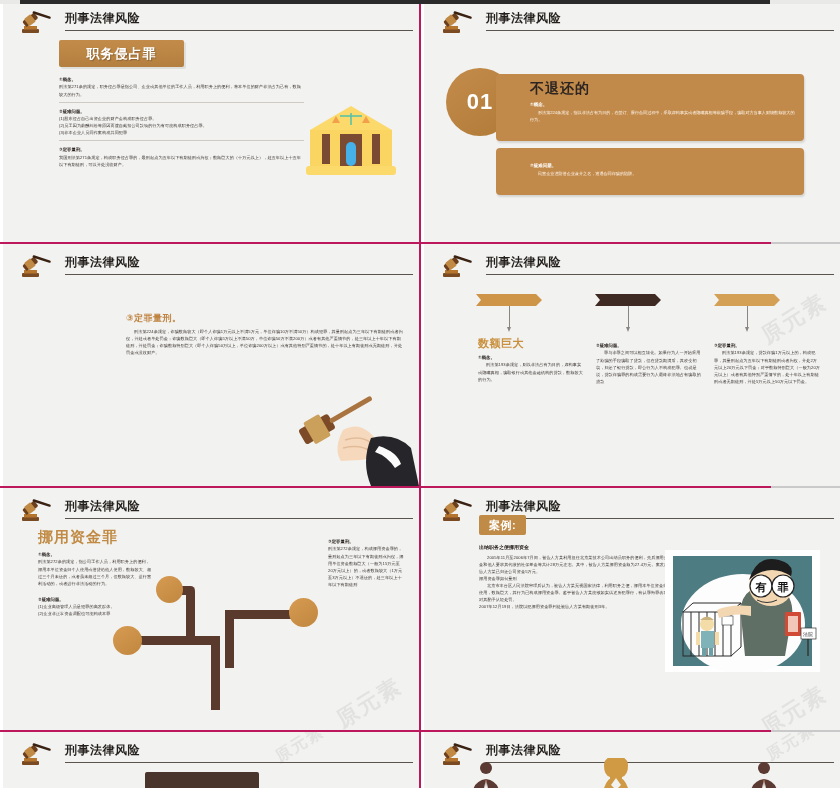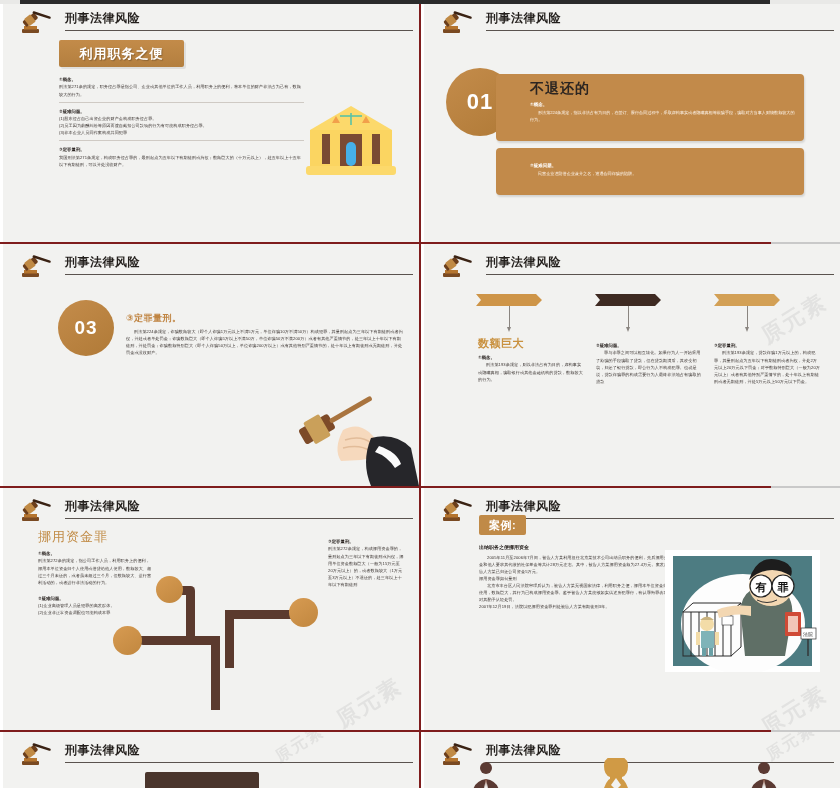--- a/index.html
+++ b/index.html
@@ -7,21 +7,21 @@
     width:840px;height:788px;overflow:hidden;
     background:#c9c9c9;
     font-family:"Liberation Sans","DejaVu Sans",sans-serif;
   }
   .grid{
     position:relative;width:771px;height:788px;
     display:grid;
     grid-template-columns:419px 419px;
     grid-template-rows:242px 242px 242px 62px;
     column-gap:2px;row-gap:2px;
-    background:#7f1d1d;
+    background:#be185d;
   }
   .slide{
     position:relative;overflow:hidden;
     background:#f2f2f0;
     border-left:3px solid #ffffff;
   }
   .slide .inner{position:absolute;inset:0;}
   
   .hdr{position:absolute;left:0;top:6px;right:0;height:30px;}
   .gavel{position:absolute;left:16px;top:2px;width:36px;height:26px;}
@@ -76,21 +76,21 @@
   .ribbon{position:absolute;height:12px;}
   .stem{position:absolute;width:1px;background:#8a8580;}
   .stem::after{
     content:'';position:absolute;left:-2px;bottom:-4px;
     border-left:2.5px solid transparent;border-right:2.5px solid transparent;
     border-top:5px solid #8a8580;
   }
   .s4-title{font-size:11px;font-weight:bold;color:#c9913f;letter-spacing:.5px;}
   .col{position:absolute;width:106px;}
   
-  .s5-title{font-size:13px;font-weight:normal;color:#c18b45;letter-spacing:1px;}
+  .s5-title{font-size:15px;font-weight:bold;color:#c18b45;letter-spacing:1px;}
   .branch{position:absolute;background:#5b3a2e;}
   .node{
     position:absolute;border-radius:50%;
     background:linear-gradient(145deg,#d79b52,#c1873f);
   }
   
   .case-badge{
     position:absolute;left:55px;top:27px;width:47px;height:20px;
     background:#c08a47;border-radius:2px;
     display:flex;align-items:center;justify-content:center;
@@ -126,21 +126,21 @@
             <rect x="4" y="8" width="15" height="7" rx="1.5" fill="#6b3e1c"></rect>
             <rect x="7" y="7" width="8" height="9" rx="1" fill="#c08a45"></rect>
           </g>
           <rect x="14" y="3" width="19" height="2.4" rx="1.2" transform="rotate(18 14 3)" fill="#3a2213"></rect>
         </svg>
         <div class="hdr-title">刑事法律风险</div>
         <div class="hdr-rule"></div>
       </div>
 
       <div class="tag-banner">
-        <span>利用职务之便</span>
+        <span>职务侵占罪</span>
       </div>
 
       <div class="s1-col">
         <div class="lbl">①概念。</div>
         <div class="body-txt">刑法第271条的规定，职务侵占罪是指公司、企业或其他单位的工作人员，利用职务上的便利，将本单位的财产非法占为己有，数额较大的行为。</div>
         <div class="hr-dot"></div>
         <div class="lbl">②疑难问题。</div>
         <div class="body-txt">(1)股东侵占自己出资企业的财产会构成职务侵占罪。</div>
         <div class="body-txt">(2)员工因为薪酬纠纷等原因而擅自截扣公司款项的行为有可能构成职务侵占罪。</div>
         <div class="body-txt">(3)非本企业人员同作案构成共同犯罪</div>
@@ -212,23 +212,20 @@
           <g transform="rotate(-38 12 12)">
             <rect x="4" y="8" width="15" height="7" rx="1.5" fill="#6b3e1c"></rect>
             <rect x="7" y="7" width="8" height="9" rx="1" fill="#c08a45"></rect>
           </g>
           <rect x="14" y="3" width="19" height="2.4" rx="1.2" transform="rotate(18 14 3)" fill="#3a2213"></rect>
         </svg>
         <div class="hdr-title">刑事法律风险</div>
         <div class="hdr-rule"></div>
       </div>
 
-      <div class="circ" style="left:55px;top:56px;width:56px;height:56px;font-size:19px;">
-        <span>03</span>
-      </div>
 
       <div style="position:absolute;left:123px;top:68px;width:278px;">
         <div class="s3-title">③定罪量刑。</div>
         <div class="body-txt indent" style="margin-top:3px;">刑法第224条规定，诈骗数额较大（即个人诈骗1万元以上不满5万元，单位诈骗10万不满50万）构成犯罪，其量刑起点为三年以下有期徒刑或者拘役，并处或者单处罚金；诈骗数额巨大（即个人诈骗5万以上不满50万，单位诈骗50万不满200万）或者有其他严重情节的，处三年以上十年以下有期徒刑，并处罚金；诈骗数额特别巨大（即个人诈骗50万以上，单位诈骗200万以上）或有其他特别严重情节的，处十年以上有期徒刑或无期徒刑，并处罚金或没收财产。</div>
       </div>
 
       <svg class="hand" viewBox="0 0 160 110">
         <g transform="rotate(-30 70 48)">
           <rect x="40" y="38" width="34" height="17" rx="3" fill="#7d4a28"></rect>
           <rect x="48" y="34" width="18" height="25" rx="2" fill="#caa05a"></rect>

